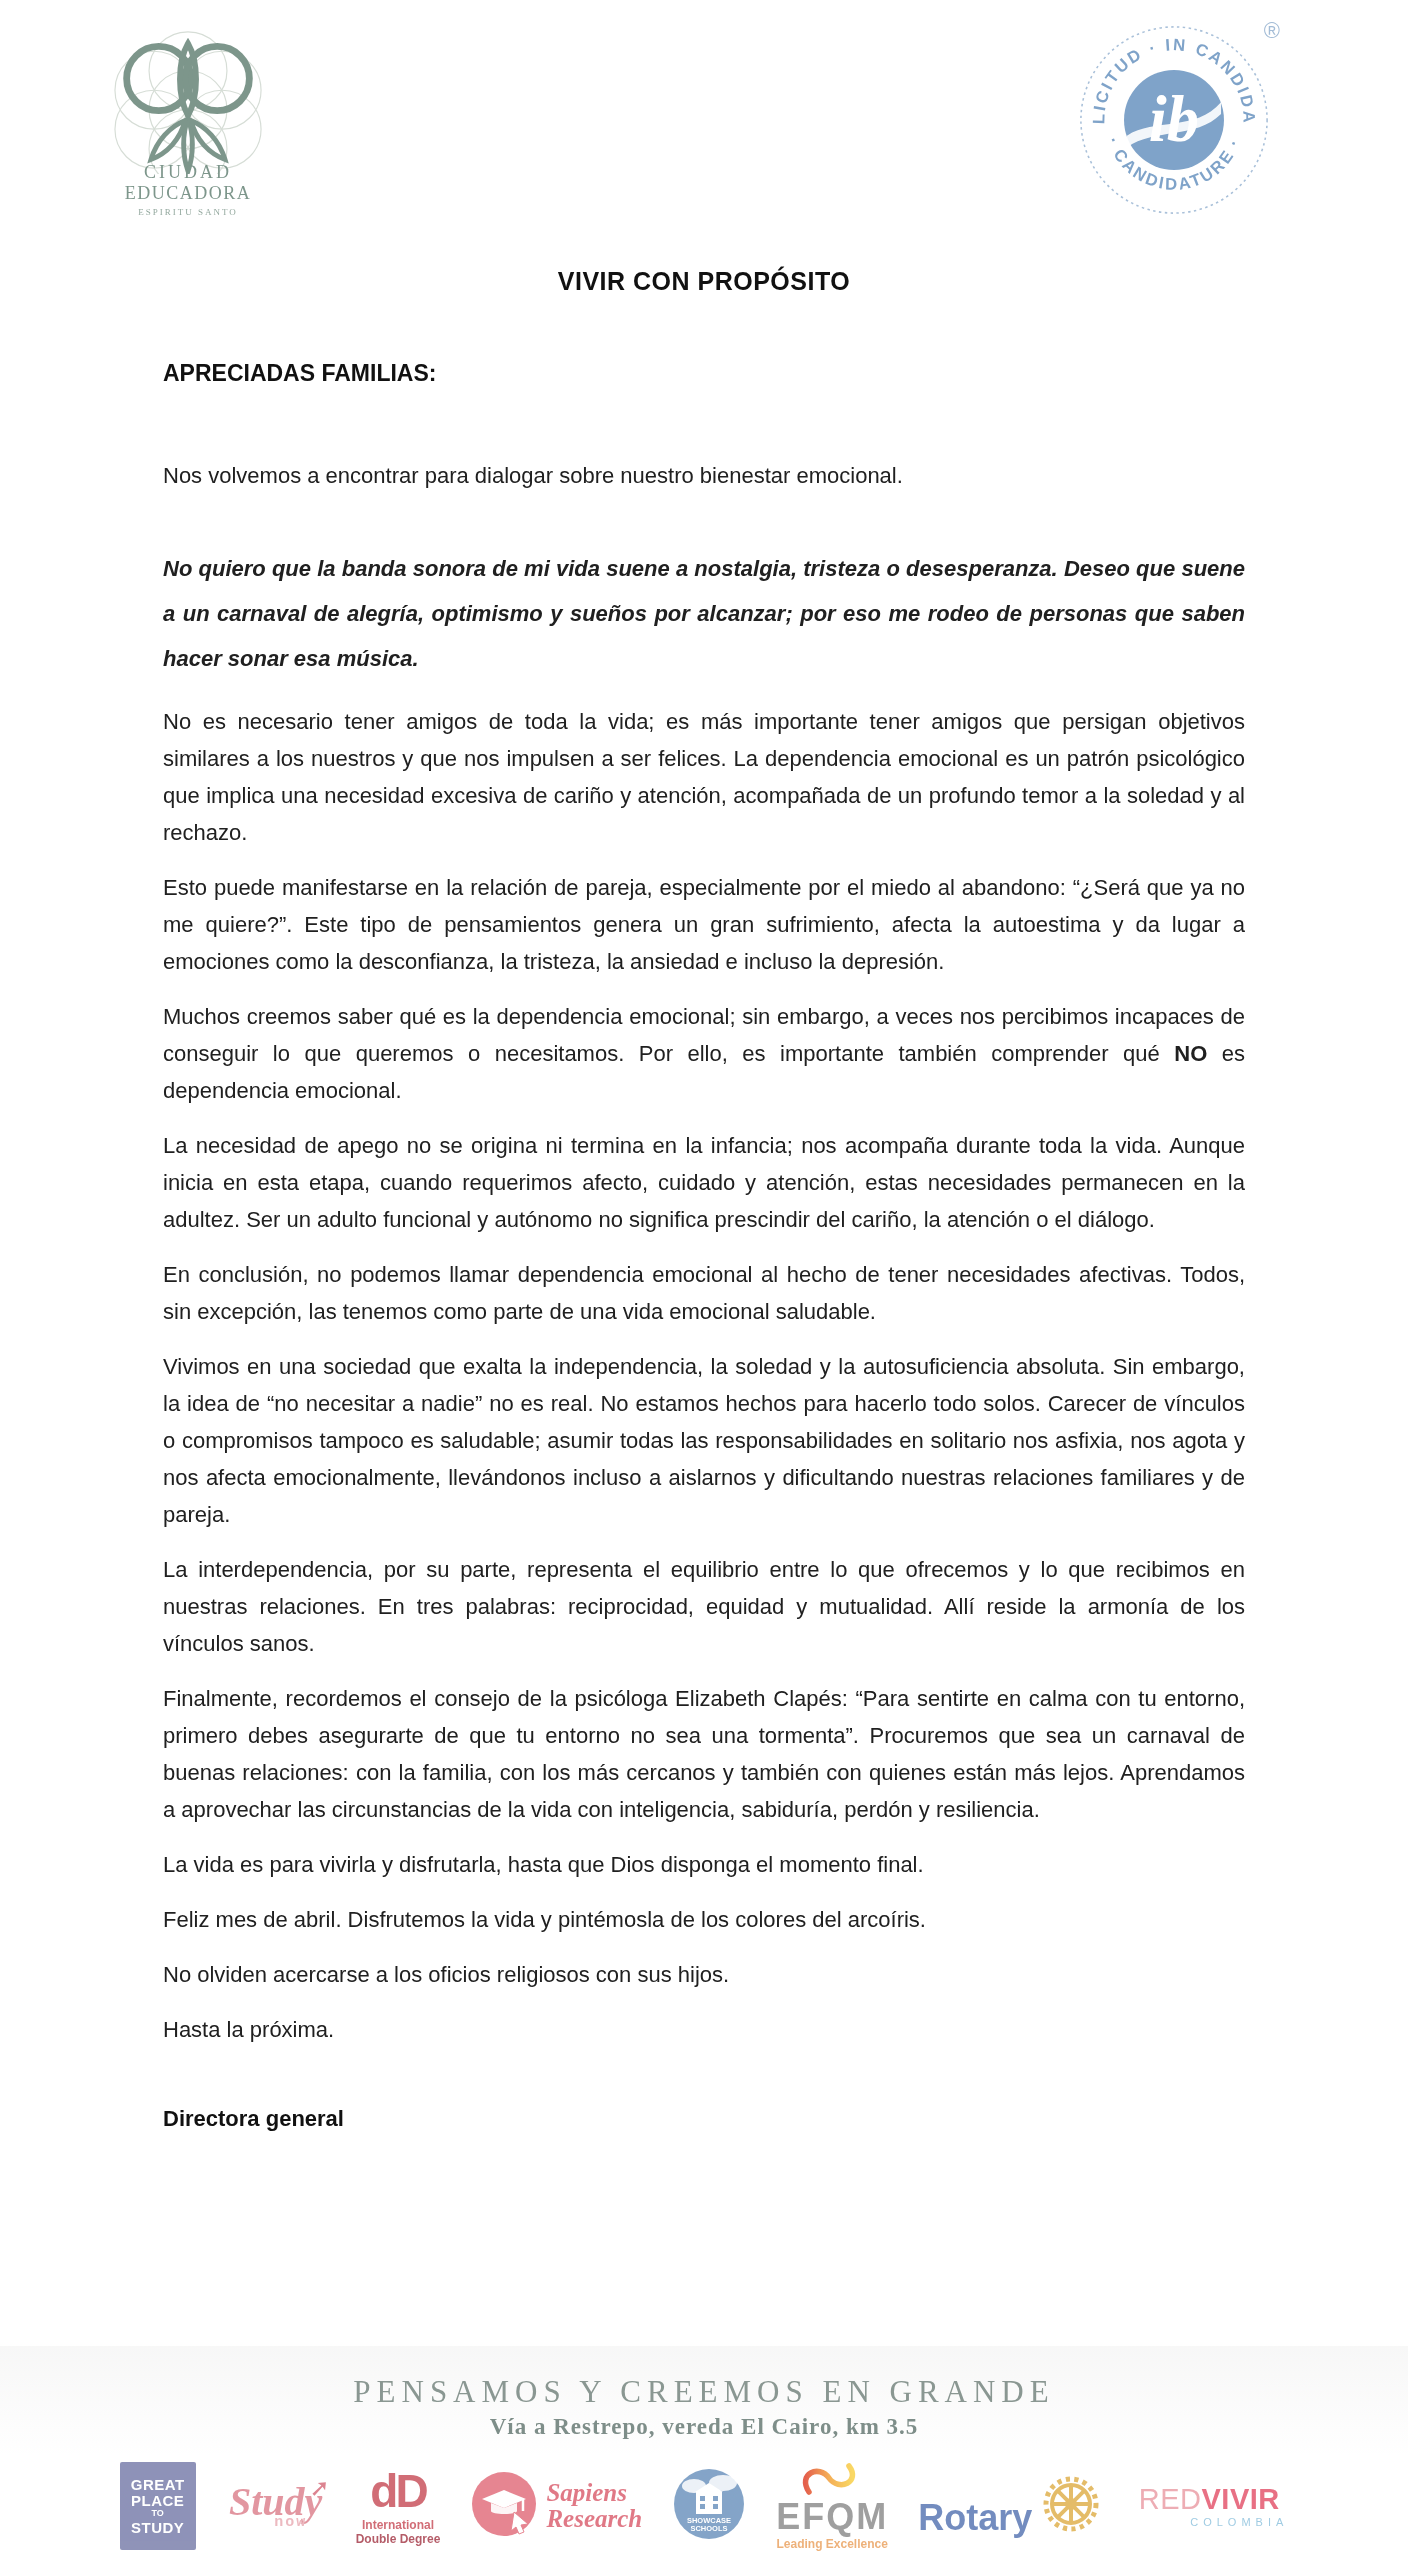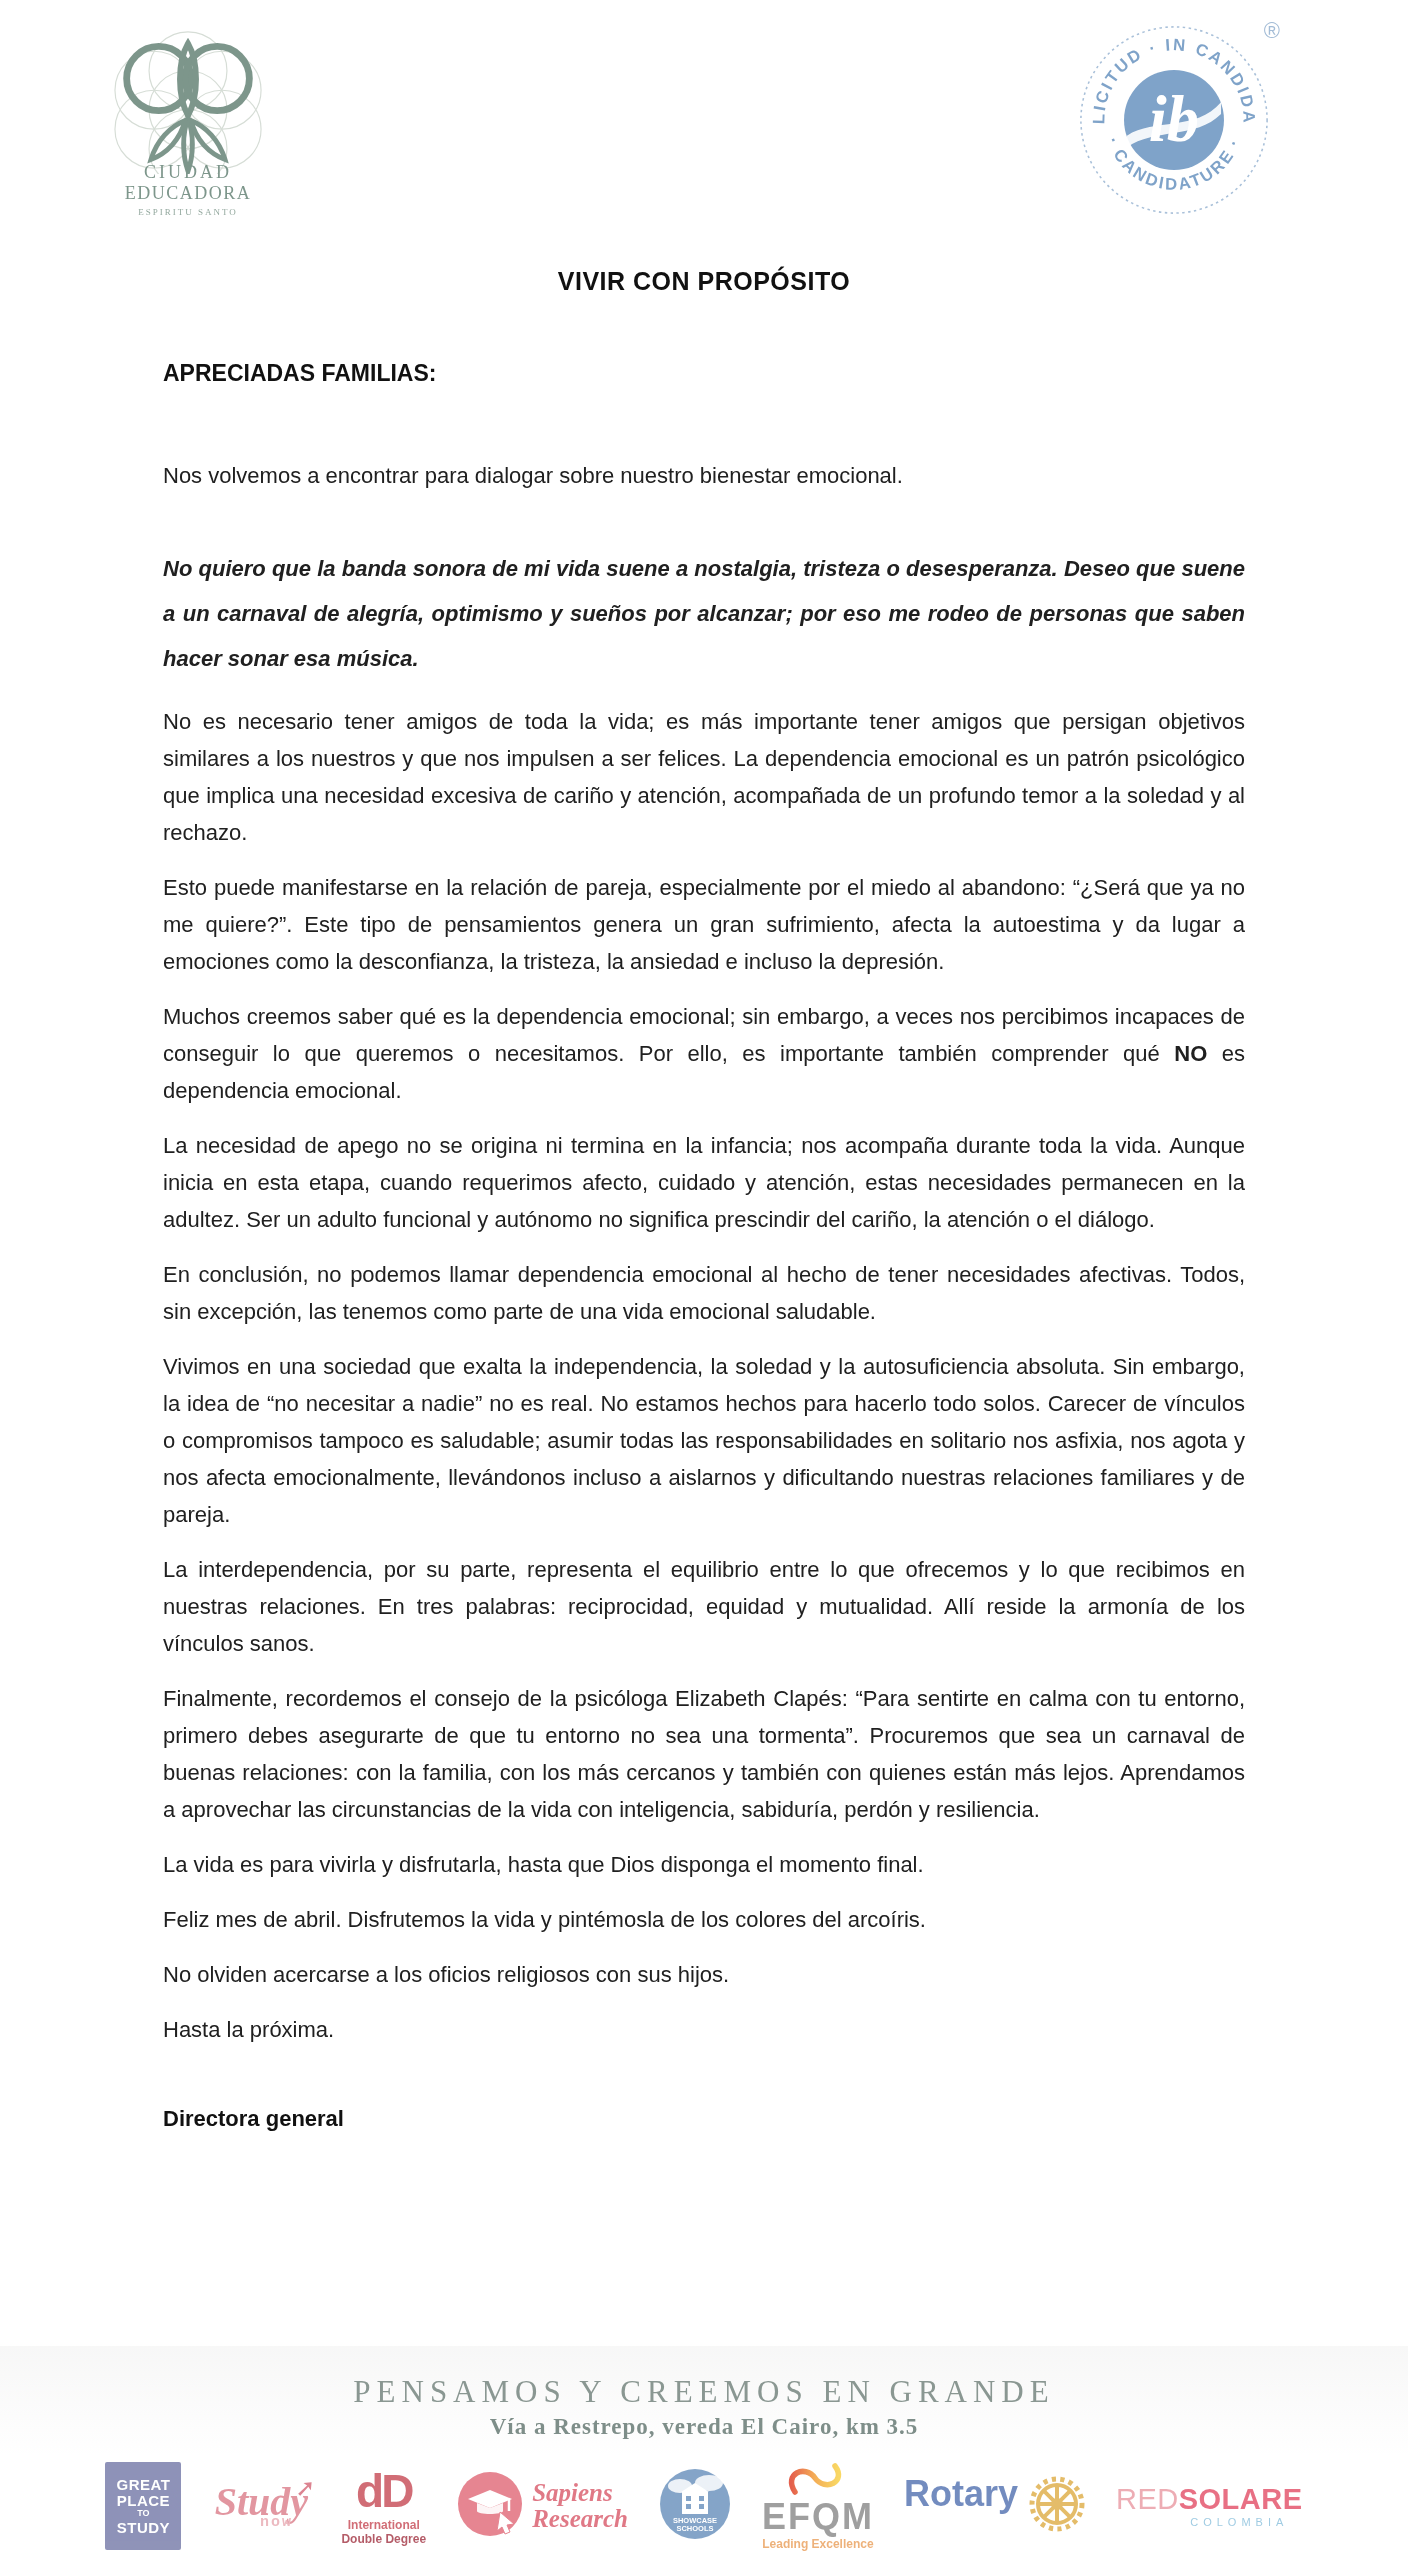--- a/index.html
+++ b/index.html
@@ -61,21 +61,21 @@
 
   .sapiens { display:flex; align-items:center; gap:8px; }
   .sapiens .txt { text-align:left; font-family:"Liberation Serif", serif; font-style:italic;
                   font-weight:bold; font-size:25px; color:#db6272; }
   .sapiens .txt span { display:block; }
 
   .efqm { display:flex; flex-direction:column; align-items:center; }
   .efqm .mark { font-size:36px; font-weight:bold; letter-spacing:2px; color:#8f8f8f; margin-top:-2px; }
   .efqm .tag { font-size:12px; font-weight:bold; color:#eba463; margin-top:2px; }
 
-  .rotary { display:flex; align-items:flex-start; gap:10px; }
+  .rotary { display:flex; align-items:flex-end; gap:10px; }
   .rotary .word { font-size:36px; font-weight:bold; color:#5b79b5; }
 
   .redsolare { display:flex; flex-direction:column; align-items:center; }
   .redsolare .row { display:flex; align-items:baseline; }
   .redsolare .red { font-size:29px; color:#eb9fa8; letter-spacing:.5px; }
   .redsolare .solare { font-size:29px; font-weight:bold; color:#e4586f; letter-spacing:.5px; }
   .redsolare .col { font-size:11px; color:#8fc3de; letter-spacing:5px; margin-top:2px; margin-left:60px; }
 </style>
 </head>
 <body>
@@ -243,21 +243,21 @@
               <path d="M29,10 L29,48 M10,29 L48,29 M15.6,15.6 L42.4,42.4 M42.4,15.6 L15.6,42.4" stroke-width="4"></path>
             </g>
             <circle cx="29" cy="29" r="6" fill="#e0b150"></circle>
           </svg>
         </span>
       </div>
 
       <div class="redsolare">
         <span class="row">
           <span class="red">RED</span>
-          <span class="solare">SOLARE</span>
+          <span class="solare">VIVIR</span>
         </span>
         <span class="col">COLOMBIA</span>
       </div>
 
     </div>
   </footer>
 
 </div>
 
 </body></html>

